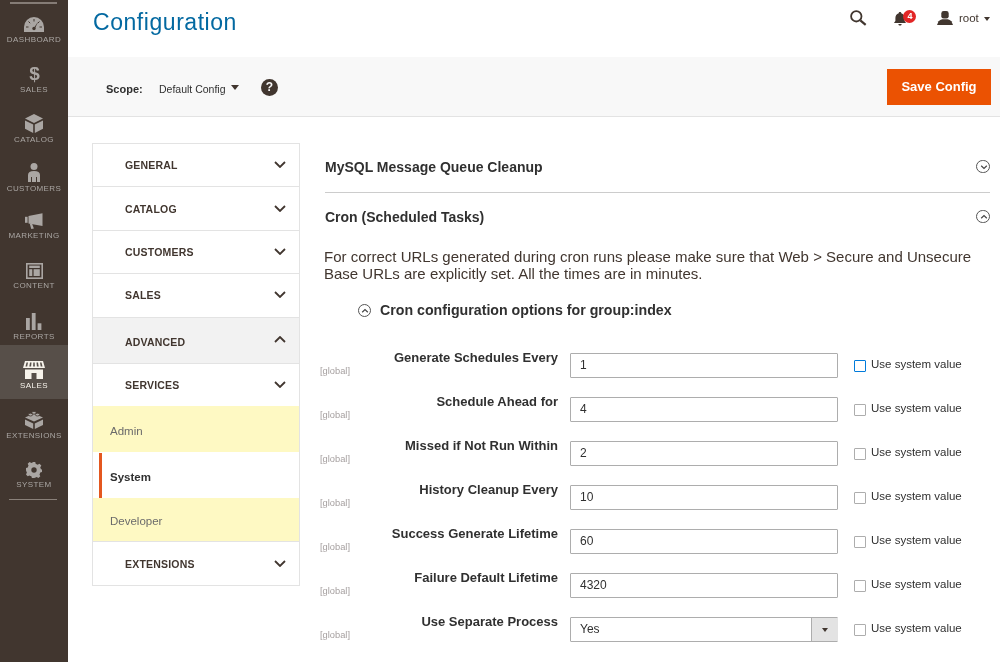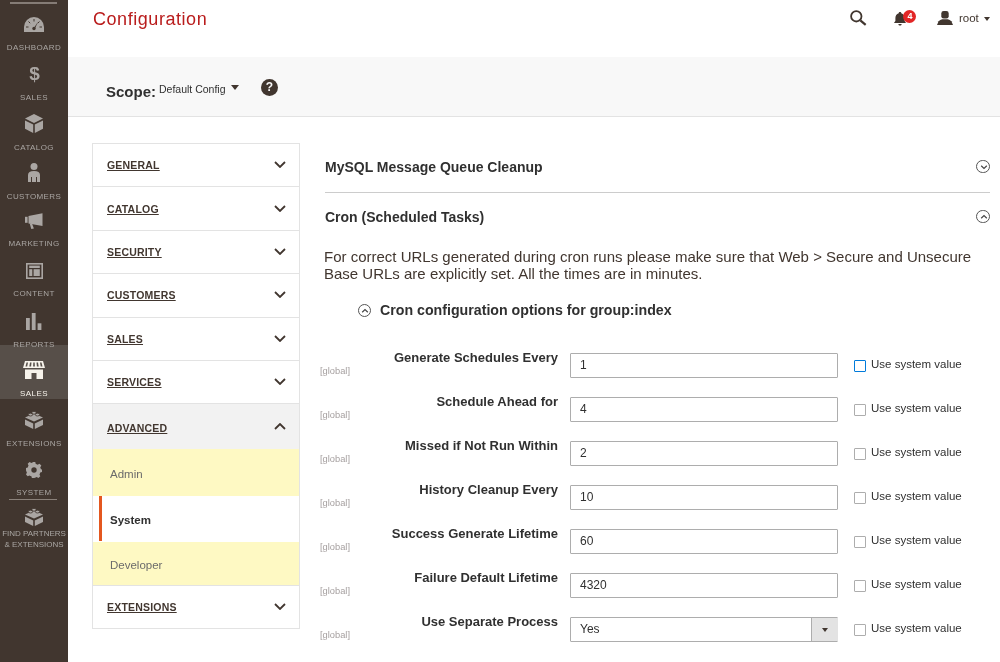--- a/index.html
+++ b/index.html
@@ -1,40 +1,40 @@
 <!DOCTYPE html>
 <html><head>
 <meta charset="utf-8">
 <style>
 * { margin:0; padding:0; box-sizing:border-box; }
 html,body { width:1000px; height:662px; overflow:hidden; font-family:"Liberation Sans", sans-serif; background:#fff; }
 #page { position:relative; width:1000px; height:662px; }
 
 #sidebar { position:absolute; left:0; top:0; width:68px; height:662px; background:#41362f; }
 .sb-item { position:absolute; left:0; width:68px; text-align:center; color:#aaa6a3; }
-.sb-item .lbl { font-size:8px; letter-spacing:.4px; line-height:10px; margin-top:10px; }
+.sb-item .lbl { font-size:8px; letter-spacing:.4px; line-height:10px; margin-top:2px; }
 .sb-item svg { display:block; margin:0 auto; }
 .sb-active { background:#574f49; color:#f7f3eb; }
 #sb-topline { position:absolute; left:10px; top:2px; width:47px; height:2px; background:#857c76; }
 #sb-sep { position:absolute; left:9px; top:498.5px; width:48px; height:1.6px; background:#8a817a; }
 
 #header { position:absolute; left:68px; top:0; width:932px; height:57px; background:#fff; }
-#title { position:absolute; left:25px; top:9px; font-size:18px; letter-spacing:.55px; color:#b91c1c; }
+#title { position:absolute; left:25px; top:9px; font-size:23px; letter-spacing:.55px; color:#0369a1; }
 
 #scopebar { position:absolute; left:68px; top:57px; width:932px; height:60px; background:#f8f8f8; border-bottom:1px solid #e3e3e3; }
-#scope-label { position:absolute; left:106px; top:83px; font-size:15px; font-weight:bold; color:#303030; }
+#scope-label { position:absolute; left:106px; top:83px; font-size:11px; font-weight:bold; color:#303030; }
 #scope-val { position:absolute; left:159px; top:83px; font-size:10.5px; color:#303030; }
 .caret { display:inline-block; width:0; height:0; border-left:4px solid transparent; border-right:4px solid transparent; border-top:5px solid #41362f; }
 #scope-caret { position:absolute; left:231px; top:85px; }
 #help { position:absolute; left:261px; top:79px; width:17px; height:17px; background:#41362f; color:#f8f8f8; border-radius:50%; text-align:center; font-size:12px; font-weight:bold; line-height:17px; }
 #savebtn { position:absolute; left:887px; top:69px; width:104px; height:36px; background:#eb5202; color:#fff; font-size:13px; font-weight:bold; text-align:center; line-height:36px; }
 
 #nav { position:absolute; left:92px; top:143px; width:208px; border-left:1px solid #e3e3e3; border-right:1px solid #e3e3e3; }
 .nav-item { position:relative; height:43.4px; border-top:1px solid #e3e3e3; background:#fff; }
-.nav-item .t { position:absolute; left:14px; top:50%; transform:translateY(-50%); font-size:10.5px; font-weight:bold; color:#41362f; letter-spacing:.2px;text-decoration:underline; }
+.nav-item .t { position:absolute; left:32px; top:50%; transform:translateY(-50%); font-size:10.5px; font-weight:bold; color:#41362f; letter-spacing:.2px; }
 .nav-item svg { position:absolute; right:13px; top:50%; margin-top:-4px; }
 .nav-sub { position:relative; background:#fef9c3; }
 .nav-sub .s { position:absolute; left:17px; top:calc(50% + 1.5px); transform:translateY(-50%); font-size:11.5px; color:#6b6b6b; }
 .sec-h { position:absolute; left:325px; font-size:14px; font-weight:bold; color:#303030; }
 .circ { position:absolute; width:13.5px; height:13.5px; border:1.2px solid #555; border-radius:50%; }
 .circ svg { position:absolute; left:1.6px; top:1.6px; }
 #hr1 { position:absolute; left:325px; top:192px; width:665px; height:1px; background:#ccc; }
 .comment { position:absolute; left:324px; top:247.5px; width:668px; font-size:15px; line-height:17.5px; color:#41362f; }
 .flabel { position:absolute; width:238px; text-align:right; font-size:13px; font-weight:bold; color:#303030; line-height:12px; }
 .fscope { position:absolute; width:238px; text-align:left; font-size:9.3px; color:#a6a0a0; }
@@ -144,31 +144,20 @@
 </div>
 
 <div class="sb-item" style="top:462px;">
  <svg width="16" height="16" viewBox="0 0 19 19">
           <path fill="#aaa6a3" d="M8 0 L11 0 L11.6 2.4 A7.2 7.2 0 0 1 13.8 3.3 L16 2 L18.2 4.2 L16.9 6.4 A7.2 7.2 0 0 1 17.8 8.6 L19 9 L19 12 L16.9 12.6 A7.2 7.2 0 0 1 16 14.8 L17 17 L14.8 19 L12.6 17.9 A7.2 7.2 0 0 1 10.4 18.8 L10 19 L7 19 L6.4 16.9 A7.2 7.2 0 0 1 4.2 16 L2 17 L0 14.8 L1.1 12.6 A7.2 7.2 0 0 1 0.2 10.4 L0 10 L0 7 L2.1 6.4 A7.2 7.2 0 0 1 3 4.2 L2 2 L4.2 0 L6.4 1.1 A7.2 7.2 0 0 1 8.6 0.2 Z" transform="translate(0,0)"></path>
           <circle cx="9.5" cy="9.5" r="3.2" fill="#41362f"></circle>
         </svg>
  <div class="lbl">SYSTEM</div>
 </div>
 
-<div class="sb-item" style="top:508px;">
- <svg width="20" height="18" viewBox="0 0 20 18">
-          <path fill="#aaa6a3" d="M10 2.5 L19 6.5 L10 10.5 L1 6.5 Z"></path>
-          <path fill="#aaa6a3" d="M1 8.5 L9.2 12.4 L9.2 18 L1 14 Z"></path>
-          <path fill="#aaa6a3" d="M19 8.5 L10.8 12.4 L10.8 18 L19 14 Z"></path>
-          <ellipse cx="6.5" cy="3.6" rx="2.2" ry="1.4" fill="#aaa6a3" stroke="#41362f" stroke-width="0.8"></ellipse>
-          <ellipse cx="13.5" cy="3.6" rx="2.2" ry="1.4" fill="#aaa6a3" stroke="#41362f" stroke-width="0.8"></ellipse>
-          <ellipse cx="10" cy="1.8" rx="2.2" ry="1.4" fill="#aaa6a3" stroke="#41362f" stroke-width="0.8"></ellipse>
-        </svg>
- <div class="lbl" style="letter-spacing:0;line-height:11px;margin-top:2px;">FIND PARTNERS<br>&amp; EXTENSIONS</div>
-</div>
 </div>
 
 <div id="header">
   <div id="title">Configuration</div>
   <svg style="position:absolute;left:782px;top:10px;" width="18" height="16" viewBox="0 0 18 16">
         <circle cx="6.3" cy="6.3" r="5.2" fill="none" stroke="#41362f" stroke-width="1.8"></circle>
         <line x1="10.3" y1="10.3" x2="15.7" y2="14.8" stroke="#41362f" stroke-width="2.2"></line>
       </svg>
   <svg style="position:absolute;left:825.5px;top:12px;" width="12" height="14" viewBox="0 0 12 14">
         <path fill="#41362f" d="M6 0 C6.8 0 7.3 0.5 7.3 1.2 C9.5 1.9 10.6 3.7 10.6 6 L10.6 9 L11.8 10.4 L11.8 11.1 L0.2 11.1 L0.2 10.4 L1.4 9 L1.4 6 C1.4 3.7 2.5 1.9 4.7 1.2 C4.7 0.5 5.2 0 6 0 Z"></path>
@@ -181,62 +170,57 @@
       </svg>
   <div style="position:absolute;left:891px;top:12px;font-size:11.5px;color:#41362f;">root</div>
   <div style="position:absolute;left:916px;top:16.5px;width:0;height:0;border-left:3.8px solid transparent;border-right:3.8px solid transparent;border-top:4.6px solid #41362f;"></div>
 </div>
 
 <div id="scopebar"></div>
 <div id="scope-label">Scope:</div>
 <div id="scope-val">Default Config</div>
 <div id="scope-caret" class="caret"></div>
 <div id="help">?</div>
+<div id="savebtn">Save Config</div>
 
 <div id="nav">
   <div class="nav-item">
         <span class="t">GENERAL</span>
         <svg width="12" height="7" viewBox="0 0 12 7">
           <path d="M1 1 L6 6 L11 1" fill="none" stroke="#41362f" stroke-width="1.8"></path>
         </svg>
       </div>
   <div class="nav-item">
         <span class="t">CATALOG</span>
         <svg width="12" height="7" viewBox="0 0 12 7">
           <path d="M1 1 L6 6 L11 1" fill="none" stroke="#41362f" stroke-width="1.8"></path>
         </svg>
       </div>
   <div class="nav-item">
-        <span class="t">SECURITY</span>
-        <svg width="12" height="7" viewBox="0 0 12 7">
-          <path d="M1 1 L6 6 L11 1" fill="none" stroke="#41362f" stroke-width="1.8"></path>
-        </svg>
-      </div>
-  <div class="nav-item">
         <span class="t">CUSTOMERS</span>
         <svg width="12" height="7" viewBox="0 0 12 7">
           <path d="M1 1 L6 6 L11 1" fill="none" stroke="#41362f" stroke-width="1.8"></path>
         </svg>
       </div>
   <div class="nav-item">
         <span class="t">SALES</span>
-        <svg width="12" height="7" viewBox="0 0 12 7">
-          <path d="M1 1 L6 6 L11 1" fill="none" stroke="#41362f" stroke-width="1.8"></path>
-        </svg>
-      </div>
-  <div class="nav-item">
-        <span class="t">SERVICES</span>
         <svg width="12" height="7" viewBox="0 0 12 7">
           <path d="M1 1 L6 6 L11 1" fill="none" stroke="#41362f" stroke-width="1.8"></path>
         </svg>
       </div>
   <div class="nav-item" style="background:#f2f2f2;height:46px;">
         <span class="t" style="top:calc(50% + 1.5px);">ADVANCED</span>
         <svg width="12" height="7" viewBox="0 0 12 7">
           <path d="M1 6 L6 1 L11 6" fill="none" stroke="#41362f" stroke-width="1.8"></path>
+        </svg>
+      </div>
+  <div class="nav-item">
+        <span class="t">SERVICES</span>
+        <svg width="12" height="7" viewBox="0 0 12 7">
+          <path d="M1 1 L6 6 L11 1" fill="none" stroke="#41362f" stroke-width="1.8"></path>
         </svg>
       </div>
   <div class="nav-sub" style="height:46.3px;">
         <span class="s">Admin</span>
       </div>
   <div class="nav-sub" style="height:46.1px;background:#fff;">
         <span style="position:absolute;left:6px;top:0.5px;bottom:0.5px;width:2.8px;background:#e4571f;"></span>
         <span class="s" style="color:#303030;font-weight:bold;">System</span>
       </div>
   <div class="nav-sub" style="height:42.8px;">

